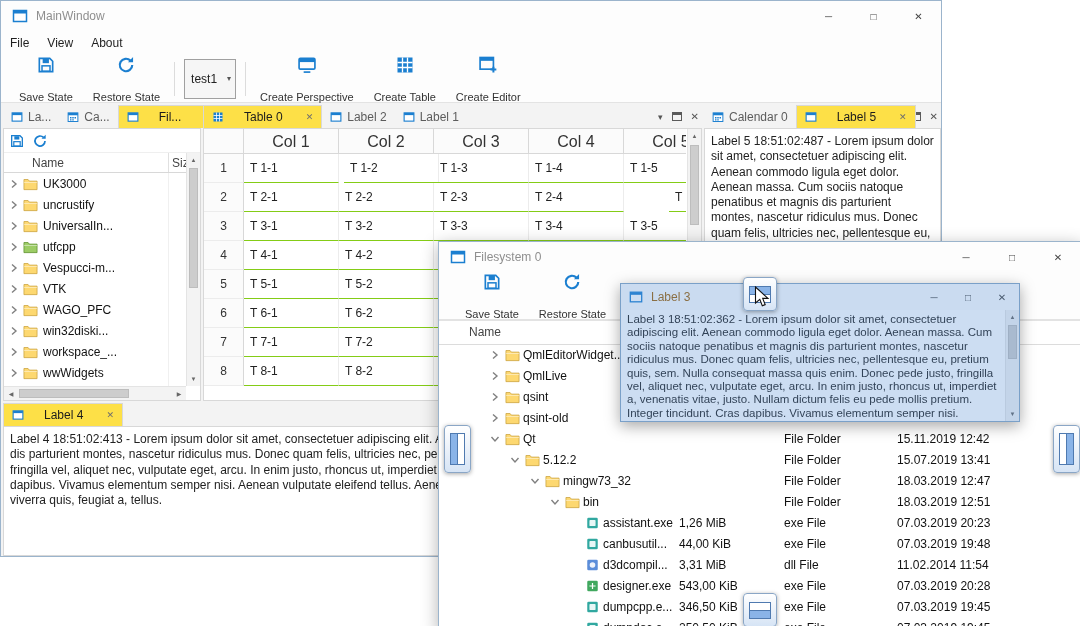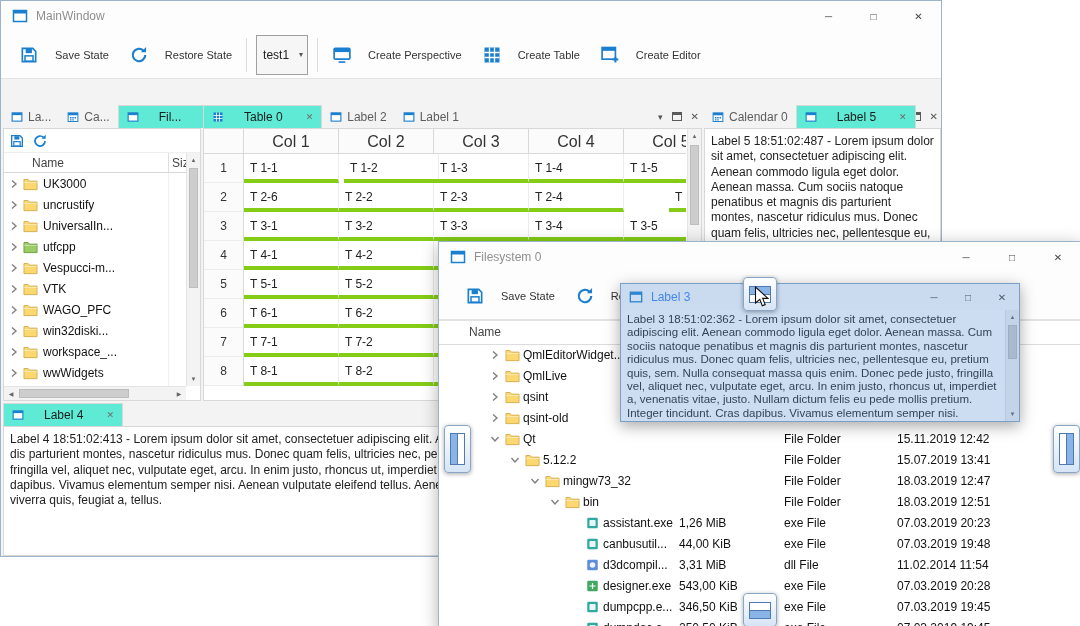--- a/index.html
+++ b/index.html
@@ -23,41 +23,41 @@
   .winbtn { width:45px; height:100%; display:flex; align-items:center; justify-content:center;
             font-size:10px; color:#454545; }
   .fs-window .winbtn { width:46px; }
 
   .menubar { height:24px; background:#fdfdfd; display:flex; align-items:center;
              font-size:12px; color:#1f1f1f; }
   .menu-item { padding:0 9px; height:100%; display:flex; align-items:center; }
 
   .toolbar { height:48px; background:#fdfdfd; border-bottom:1px solid #e3e3e3;
              display:flex; align-items:center; padding-left:8px; }
-  .tbtn { display:flex; flex-direction:row; align-items:center; justify-content:center;
+  .tbtn { display:flex; flex-direction:column; align-items:center; justify-content:center;
           padding:0 10px; height:44px; font-size:11px; color:#333; gap:16px; }
   .ticon20 { width:20px; height:20px; }
   .icon16 { width:16px; height:16px; display:inline-block; }
   .tsep { width:1px; height:34px; background:#dcdcdc; margin:0 4px; flex:none; }
   .combo { width:52px; height:40px; border:1px solid #a0a0a0; background:#f6f6f6;
            display:flex; align-items:center; position:relative; margin:0 5px;
            font-size:12px; color:#222; flex:none; }
   .cval { padding-left:6px; }
   .carrow { position:absolute; right:4px; font-size:8px; color:#555; }
 
   
   .dock { position:absolute; }
   .dock-left   { left:2px;   top:104px; width:198px; height:296px; }
   .dock-center { left:202px; top:104px; width:499px; height:296px; }
   .dock-right  { left:703px; top:104px; width:237px; height:296px; }
   .dock-bottom { left:2px;   top:402px; width:938px; height:153px; }
 
   .tabbar { height:23px; display:flex; align-items:stretch; position:relative; font-size:12px; }
   .tab { display:flex; align-items:center; padding:0 8px; gap:5px; color:#5c5c5c; }
-  .tab.active { background:#5eead4; color:#1c1c1c; border:1px solid #d8d8d8; border-bottom:none; z-index:2;gap:20px; }
+  .tab.active { background:#fde047; color:#1c1c1c; border:1px solid #d8d8d8; border-bottom:none; z-index:2;gap:20px; }
   .tabicon { width:12px; height:12px; flex:none; }
   .tabclose { font-size:9px; color:#6e6e6e; margin-left:3px; }
   .tabctrls { position:absolute; right:3px; top:0; height:23px; display:flex;
               align-items:center; gap:9px; color:#555; }
   .tc-arrow { font-size:9px; }
   .tc-detach { width:10px; height:9px; border:1px solid #5a5a5a; border-top-width:3px; }
   .tc-close { font-size:10px; }
 
   .panel { position:absolute; left:0; right:0; top:23px; bottom:0; background:#fff;
            border:1px solid #d8d8d8; }
@@ -96,21 +96,21 @@
   .th-corner { position:absolute; left:0; top:0; width:40px; height:25px; background:#fbfbfb;
                border-right:1px solid #d8d8d8; border-bottom:1px solid #d8d8d8; }
   .th-cell { position:absolute; top:0; height:25px; line-height:25px; text-align:center;
              font-size:16px; color:#333; background:#fbfbfb;
              border-right:1px solid #d8d8d8; border-bottom:1px solid #d8d8d8; }
   .trow { position:absolute; left:0; right:15px; height:29px; overflow:hidden; }
   .td-num { position:absolute; left:0; top:0; width:40px; height:29px; background:#fbfbfb;
             border-right:1px solid #d8d8d8; border-bottom:1px solid #ececec;
             text-align:center; line-height:29px; font-size:12px; color:#333; }
   .td { position:absolute; top:0; height:29px; line-height:29px; font-size:12px; color:#222;
-        border-right:1px solid #ececec; border-bottom:4px solid #84cc16; padding-left:6px; }
+        border-right:1px solid #ececec; border-bottom:1px solid #84cc16; padding-left:6px; }
   .tbl-vscroll { top:0; bottom:0; }
   .table-head-row { position:absolute; left:0; top:0; right:15px; height:25px; overflow:hidden; }
 
   
   .text-panel { position:absolute; inset:0; padding:5px 6px; font-size:12px; line-height:15.3px;
                 color:#222; overflow:hidden; }
 
   
   .fs-content { position:absolute; left:0; right:0; top:78px; bottom:0; background:#fff;
                 border-top:1px solid #e3e3e3; overflow:hidden; }
@@ -122,21 +122,21 @@
   .fs-row .chev { position:absolute; top:4px; margin:0; }
   .fs-row .ficon { position:absolute; top:3px; margin:0; }
   .fs-name { position:absolute; top:3px; white-space:nowrap; }
   .fs-size { position:absolute; top:3px; left:240px; width:80px; text-align:left; }
   .fs-type { position:absolute; top:3px; left:345px; }
   .fs-date { position:absolute; top:3px; left:458px; }
 
   
   .l3-titlebar { height:26px; background:#fdfdfd; display:flex; align-items:center; position:relative; }
   .l3-titlebar .ticon { width:14px; height:14px; margin-left:8px; }
-  .l3-titlebar .ttext { color:#3b82f6; }
+  .l3-titlebar .ttext { color:#a16207; }
   .l3-titlebar .winbtn { width:34px; }
   .l3-content { position:absolute; left:0; right:0; top:26px; bottom:0; background:#fff; }
   .l3-text { position:absolute; left:0; top:0; right:15px; bottom:0; padding:3px 6px;
              font-size:11.5px; line-height:13.4px; color:#222; overflow:hidden; }
   .l3-vscroll { top:0; bottom:0; }
   .l3-overlay { position:absolute; inset:0; background:rgba(86,142,212,0.30); z-index:5; }
 
   
   .drop-ind { position:absolute; z-index:40; background:linear-gradient(#ffffff,#d6e4f5);
               border:1px solid #8aa6c6; border-radius:4px; box-shadow:0 1px 4px rgba(0,0,0,.35);
@@ -176,20 +176,25 @@
             <span>─</span>
           </div>
         <div class="winbtn">
             <span>□</span>
           </div>
         <div class="winbtn">
             <span>✕</span>
           </div>
       </div>
     </div>
+    <div class="menubar">
+      <div class="menu-item">File</div>
+      <div class="menu-item">View</div>
+      <div class="menu-item">About</div>
+    </div>
     <div class="toolbar">
       <div class="tbtn">
         <span class="ticon20">
             <svg viewBox="0 0 24 24">
               <path d="M4 4h12.5L20 7.5V20H4z" fill="none" stroke="#1b7fd0" stroke-width="2"></path>
               <rect x="8" y="4.8" width="7.5" height="5" fill="#1b7fd0"></rect>
               <rect x="7.2" y="13" width="9.6" height="6.5" fill="none" stroke="#1b7fd0" stroke-width="1.8"></rect>
             </svg>
           </span>
         <span>Save State</span>
@@ -502,21 +507,21 @@
               <div class="trow" style="top: 25px;">
                 <div class="td-num">1</div>
                 <div class="td" style="left: 40px; width: 95px;">T 1-1</div>
                 <div class="td" style="left: 140px; width: 95px;">T 1-2</div>
                 <div class="td" style="left: 230px; width: 95px;">T 1-3</div>
                 <div class="td" style="left: 325px; width: 95px;">T 1-4</div>
                 <div class="td" style="left: 420px; width: 95px;">T 1-5</div>
               </div>
               <div class="trow" style="top: 54px;">
                 <div class="td-num">2</div>
-                <div class="td" style="left: 40px; width: 95px;">T 2-6</div>
+                <div class="td" style="left: 40px; width: 95px;">T 2-1</div>
                 <div class="td" style="left: 135px; width: 95px;">T 2-2</div>
                 <div class="td" style="left: 230px; width: 95px;">T 2-3</div>
                 <div class="td" style="left: 325px; width: 95px;">T 2-4</div>
                 <div class="td" style="left: 420px; width: 95px; margin-left: 45px;">T 2-5</div>
               </div>
               <div class="trow" style="top: 83px;">
                 <div class="td-num">3</div>
                 <div class="td" style="left: 40px; width: 95px;">T 3-1</div>
                 <div class="td" style="left: 135px; width: 95px;">T 3-2</div>
                 <div class="td" style="left: 230px; width: 95px;">T 3-3</div>

